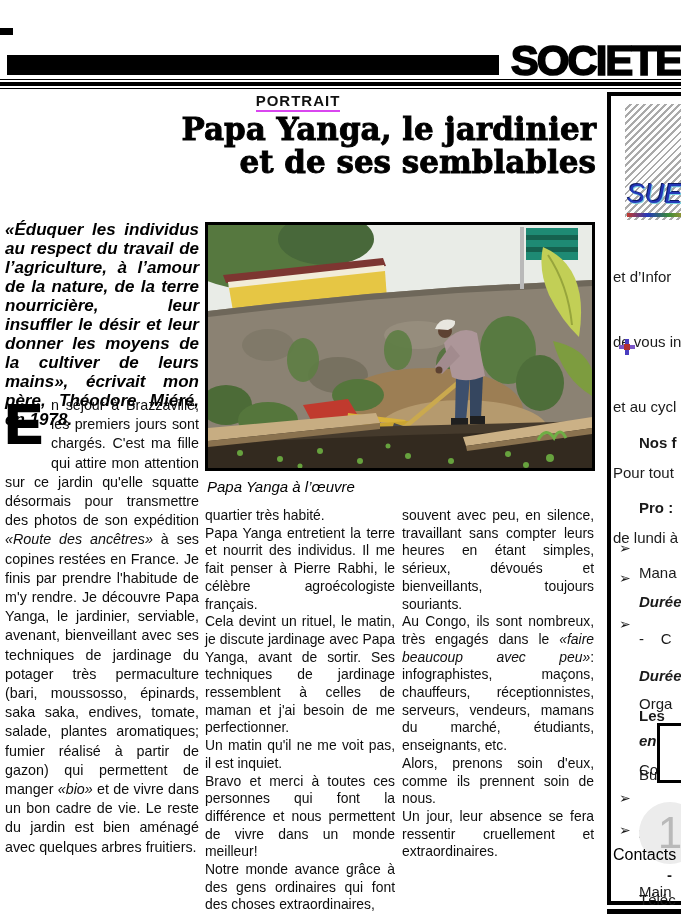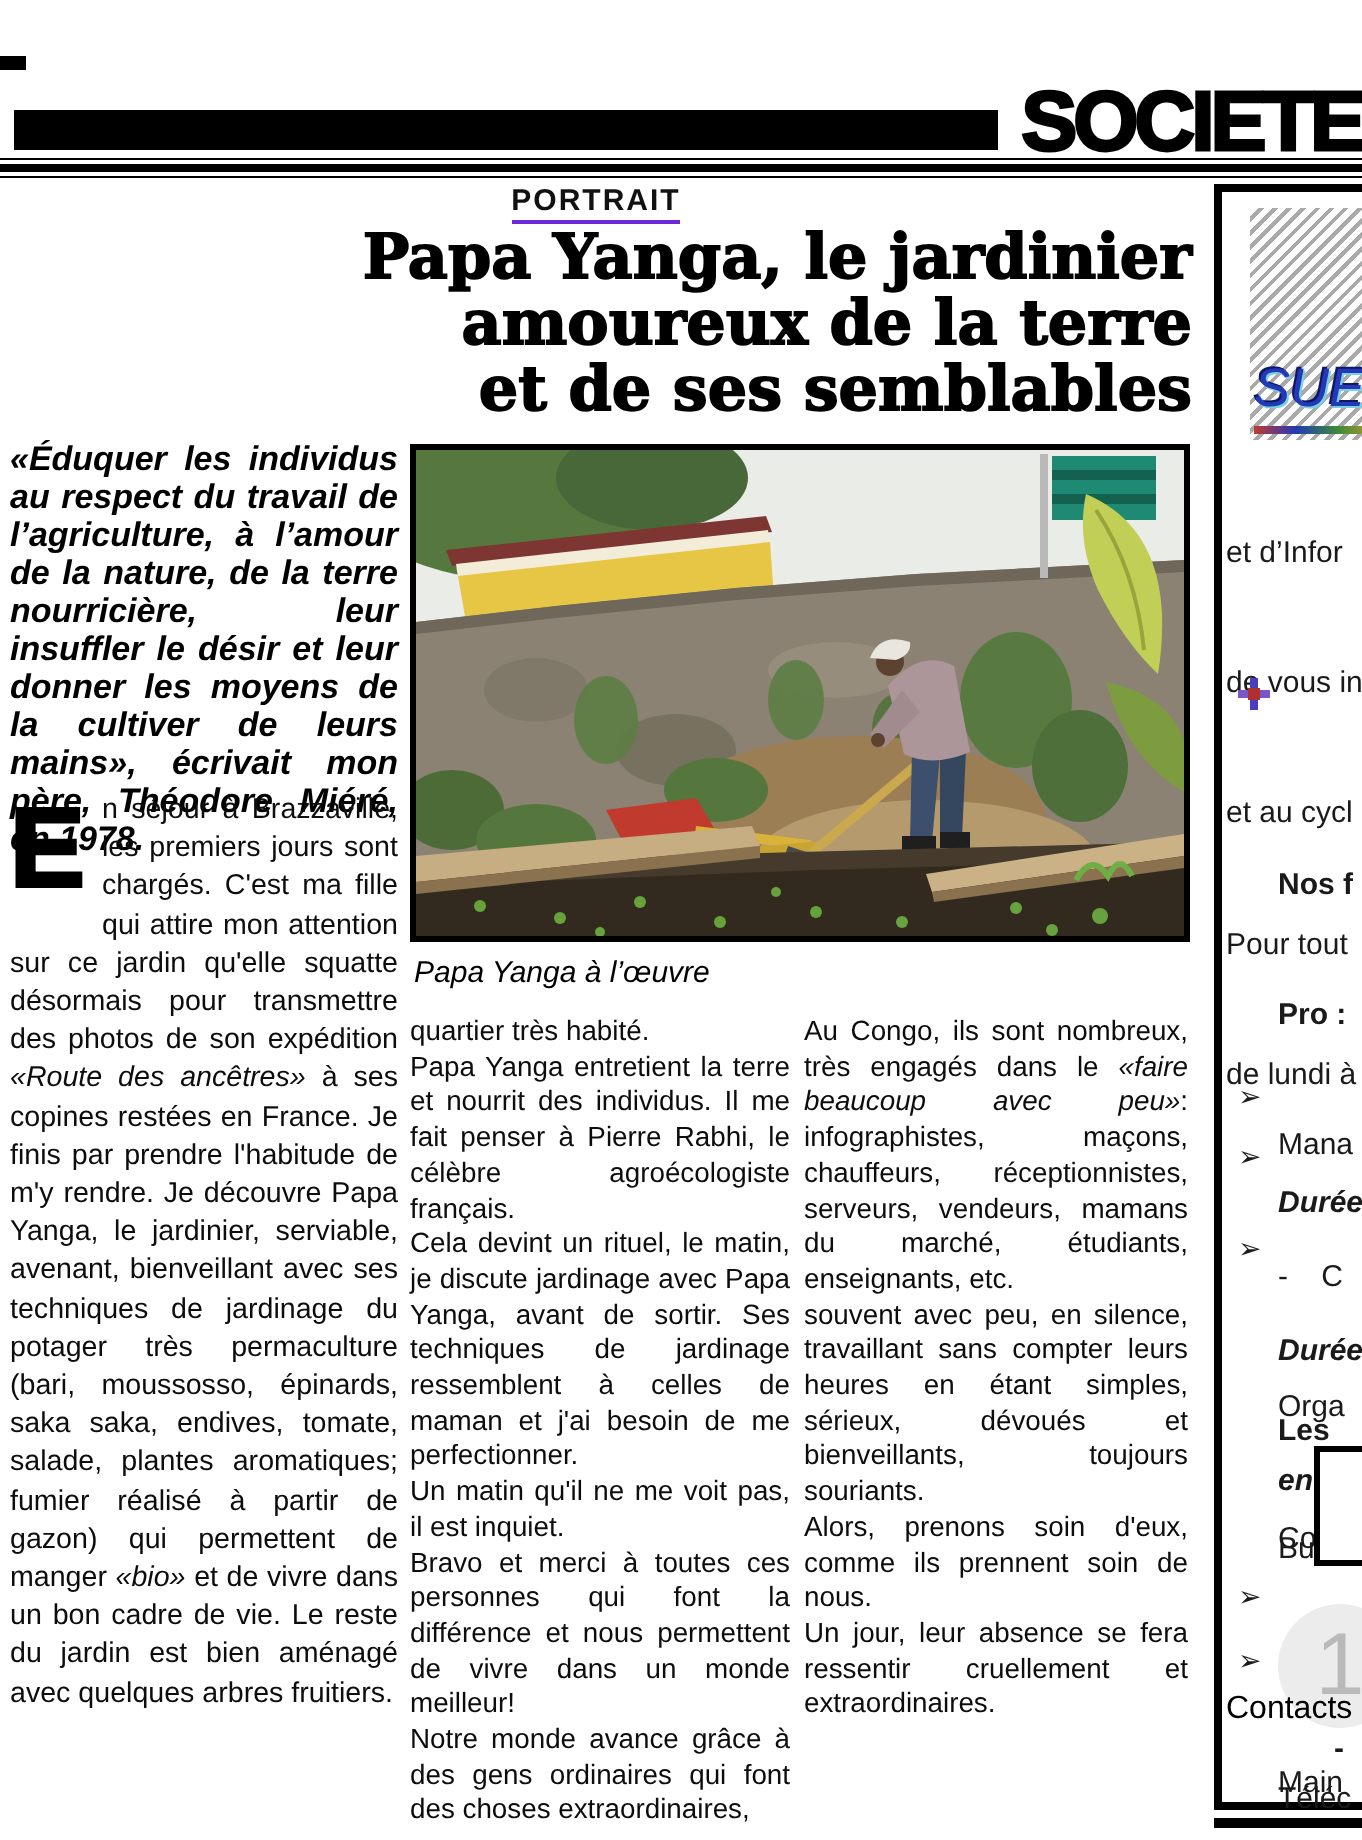--- a/index.html
+++ b/index.html
@@ -10,21 +10,21 @@
   
   .corner-mark{left:0;top:0;width:13px;height:7px;background:#000;}
   .banner-bar{left:7px;top:27px;width:492px;height:20px;background:#000;}
   .section-title{left:500px;top:12px;width:181px;text-align:right;font-size:42px;line-height:42px;
                  font-weight:bold;letter-spacing:-2px;color:#000;-webkit-text-stroke:1.6px #000;}
   .rule-a{left:0;top:51px;width:681px;height:1px;background:#000;}
   .rule-b{left:0;top:54px;width:681px;height:4px;background:#000;}
   .rule-c{left:0;top:60px;width:681px;height:1px;background:#000;}
 
   .kicker{left:0;top:64px;width:596px;text-align:center;font-size:15px;font-weight:bold;letter-spacing:1px;}
-  .kicker span{border-bottom:2px solid #6d28d9;padding-bottom:1px;}
+  .kicker span{border-bottom:2px solid #d946ef;padding-bottom:1px;}
 
   .headline{left:0;top:85px;width:596px;text-align:right;font-family:"DejaVu Serif",serif;
             font-weight:bold;font-size:31px;line-height:33px;color:#000;-webkit-text-stroke:0.9px #000;}
 
   
   .lede{left:5px;top:192px;width:194px;font-size:17px;line-height:19px;font-weight:bold;
         font-style:italic;text-align:justify;color:#000;}
 
   
   .photo-frame{left:205px;top:194px;width:390px;height:249px;border:3px solid #000;box-sizing:border-box;background:#e9ece7;}
@@ -82,21 +82,20 @@
   <div class="abs rule-a"></div>
   <div class="abs rule-b"></div>
   <div class="abs rule-c"></div>
 
   <div class="abs kicker">
     <span>PORTRAIT</span>
   </div>
 
   <div class="abs headline">
     <div>Papa Yanga, le jardinier</div>
-    <div>amoureux de la terre</div>
     <div>et de ses semblables</div>
   </div>
 
   <div class="abs lede"><span>«Éduquer les individus au respect du travail de l’agriculture, à l’amour de la nature, de la terre nourricière, leur insuffler le désir et leur donner les moyens de la cultiver de leurs mains»</span><span>, écrivait mon père, Théodore Miéré, en 1978.</span></div>
 
   <div class="abs photo-frame">
     <svg width="384" height="243" viewBox="0 0 384 243">
       <rect x="0" y="0" width="384" height="95" fill="#e9ece7"></rect>
       <ellipse cx="50" cy="25" rx="80" ry="40" fill="#56783f"></ellipse>
       <ellipse cx="118" cy="14" rx="48" ry="26" fill="#48683a"></ellipse>
@@ -171,22 +170,22 @@
   <div class="abs bodytext col2">
     <p>quartier très habité.</p>
     <p>Papa Yanga entretient la terre et nourrit des individus. Il me fait penser à Pierre Rabhi, le célèbre agroécologiste français.</p>
     <p>Cela devint un rituel, le matin, je discute jardinage avec Papa Yanga, avant de sortir. Ses techniques de jardinage ressemblent à celles de maman et j'ai besoin de me perfectionner.</p>
     <p>Un matin qu'il ne me voit pas, il est inquiet.</p>
     <p>Bravo et merci à toutes ces personnes qui font la différence et nous permettent de vivre dans un monde meilleur!</p>
     <p>Notre monde avance grâce à des gens ordinaires qui font des choses extraordinaires,</p>
   </div>
 
   <div class="abs bodytext col3">
+    <p>souvent avec peu, en silence, travaillant sans compter leurs heures en étant simples, sérieux, dévoués et bienveillants, toujours souriants.</p>
     <p><span>Au Congo, ils sont nombreux, très engagés dans le </span><i>«faire beaucoup avec peu»</i><span>: infographistes, maçons, chauffeurs, réceptionnistes, serveurs, vendeurs, mamans du marché, étudiants, enseignants, etc.</span></p>
-    <p>souvent avec peu, en silence, travaillant sans compter leurs heures en étant simples, sérieux, dévoués et bienveillants, toujours souriants.</p>
     <p>Alors, prenons soin d'eux, comme ils prennent soin de nous.</p>
     <p>Un jour, leur absence se fera ressentir cruellement et extraordinaires.</p>
   </div>
 
   <div class="abs sidebar">
     <div class="sidebar-inner">
 
       <div class="sb-logo">
         <span class="sb-logo-text">SUE</span>
         <span class="sb-logo-bar"></span>

